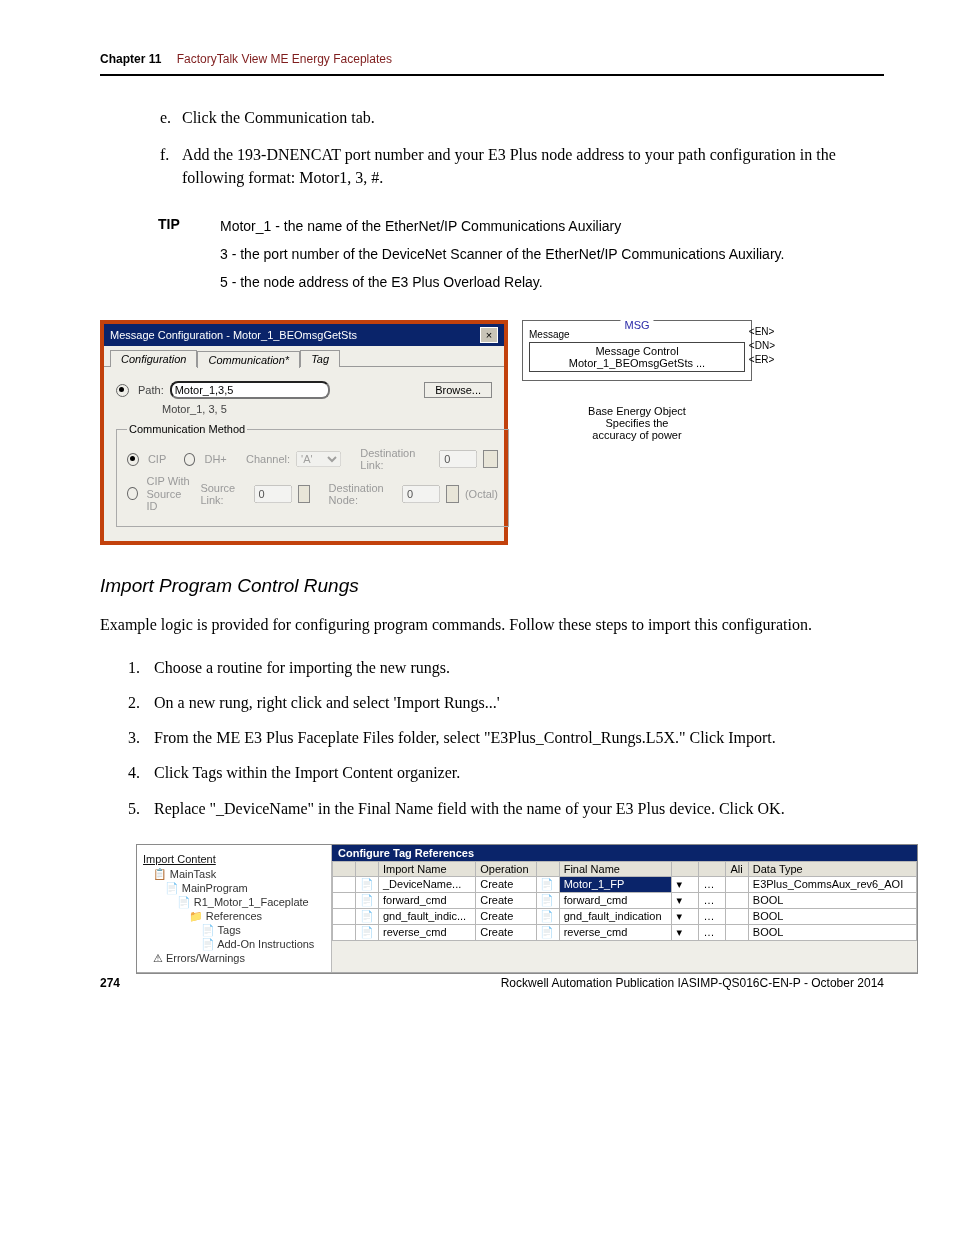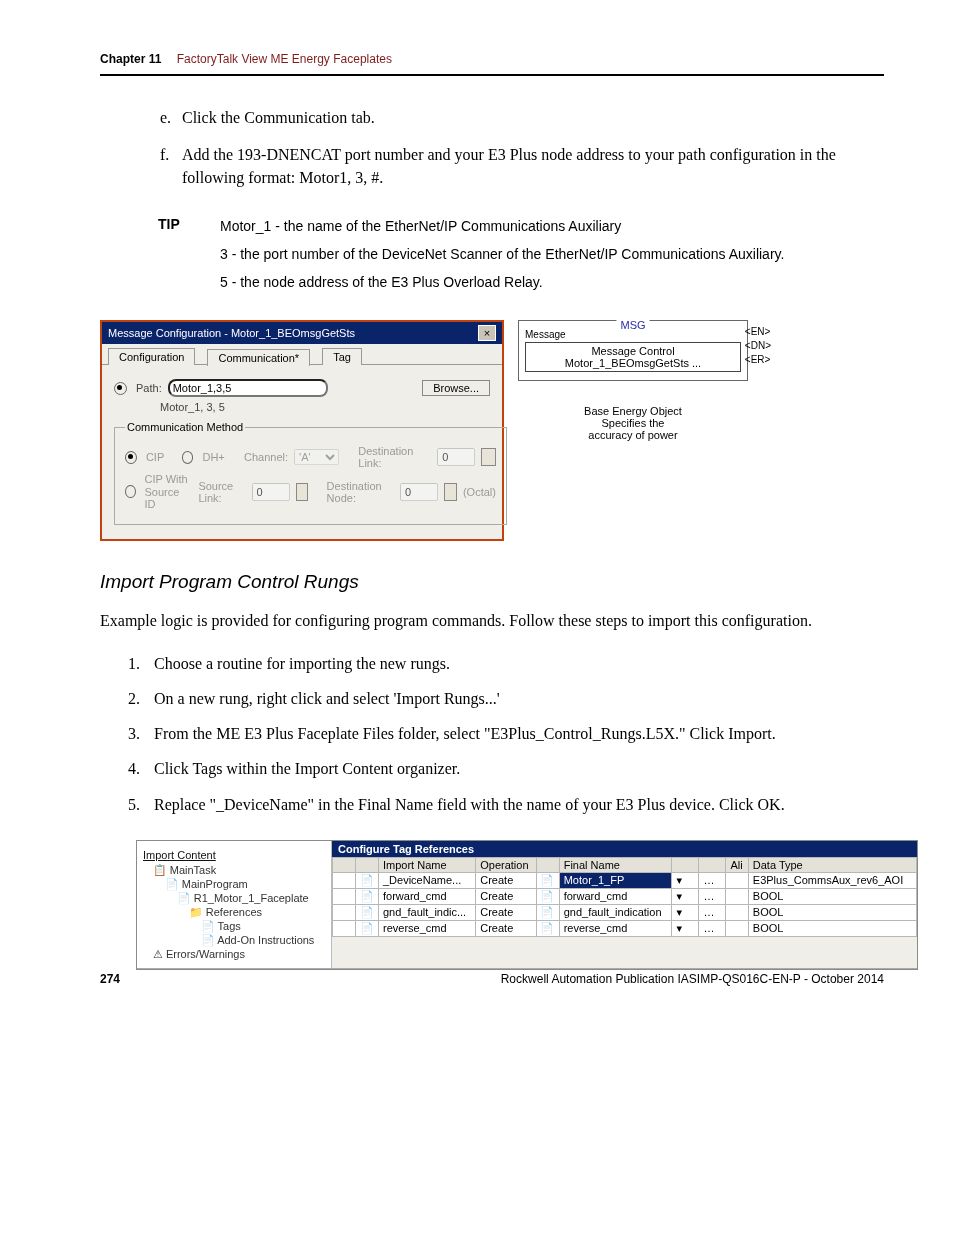--- a/index.html
+++ b/index.html
@@ -11,24 +11,24 @@
 
   .steps { margin:0 0 26px 60px; padding:0; font-size:16px; line-height:1.45; }
   .steps li { margin:0 0 14px 0; list-style:none; display:flex; }
   .steps li .marker { width:22px; flex:none; }
   .tip-block { display:flex; margin:0 0 20px 58px; font-family:Arial, sans-serif; font-size:14px; }
   .tip-label { font-weight:700; width:62px; flex:none; }
   .tip-body p { margin:0 0 8px 0; line-height:1.45; }
 
   .fig { margin:10px 0 30px 0; }
   .fig-row { display:flex; gap:14px; align-items:flex-start; }
-  .dlg { width:400px; font-family:Tahoma, Arial, sans-serif; font-size:11px; border:2px solid #c2410c; background:#efeee8; }
+  .dlg { width:400px; font-family:Tahoma, Arial, sans-serif; font-size:11px; border:4px solid #c2410c; background:#efeee8; }
   .dlg .titlebar { display:flex; justify-content:space-between; align-items:center; background:#0a246a; color:#fff; padding:3px 6px; font-weight:400; font-size:11px; }
   .dlg .titlebar .close { background:#c8c4b7; color:#000; width:16px; text-align:center; border:1px solid #fff; line-height:14px; }
-  .dlg .tabs { display:flex; gap:12px; padding:4px 6px 0 6px; }
+  .dlg .tabs { display:flex; gap:0; padding:4px 6px 0 6px;font-style:italic; }
   .dlg .tab { border:1px solid #999; border-bottom:none; padding:2px 10px; background:#efeee8; font-size:11px; cursor:default; }
   .dlg .tab.active { background:#efeee8; position:relative; top:1px; }
   .dlg .body { padding:10px 12px 14px 12px; border-top:1px solid #999; margin-top:-1px; }
   .dlg fieldset { border:1px solid #aaa; padding:8px 10px 10px; margin:8px 0 0 0; }
   .dlg .row { display:flex; align-items:center; gap:6px; margin:4px 0; color:#444; }
   .dlg input[type="text"] { font-size:11px; padding:1px 3px; }
   .dlg .disabled { color:#9a9a9a; }
   .dlg select { font-size:11px; }
   .btn { font-size:11px; padding:1px 10px; background:#efeee8; border:1px solid #888; }
 

